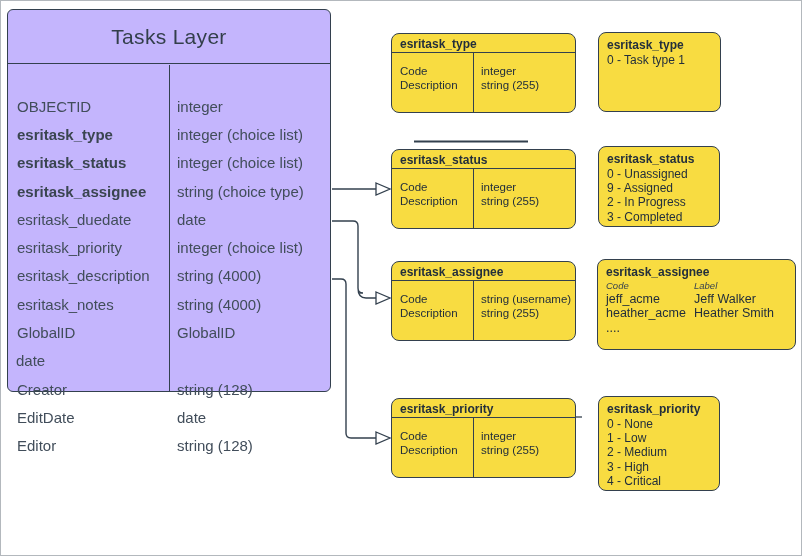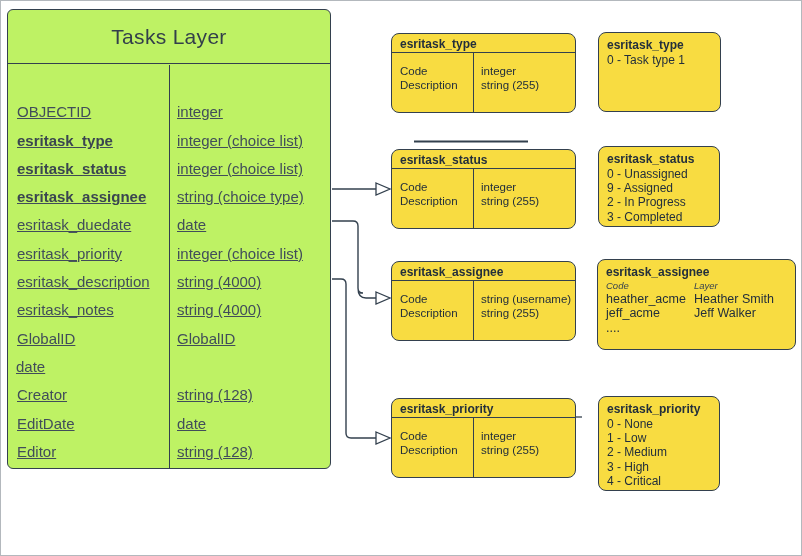--- a/index.html
+++ b/index.html
@@ -3,34 +3,34 @@
 <meta charset="utf-8">
 <style>
   * { margin:0; padding:0; box-sizing:border-box; }
   html,body { background:#ffffff; font-family:"Liberation Sans", sans-serif; }
   .canvas {
     position:relative; width:802px; height:556px;
     background:#ffffff; border:1px solid #b3b8bd; overflow:hidden;
   }
   
   .tasks-table {
-    position:absolute; left:6px; top:8px; width:324px; height:460px;
-    background:#bef264; border:1.6px solid #33404E; border-radius:6px;
+    position:absolute; left:6px; top:8px; width:324px; height:383px;
+    background:#c4b5fd; border:1.6px solid #33404E; border-radius:6px;
   }
   .tbl-title {
     height:54px; border-bottom:1.6px solid #33404E;
     display:flex; align-items:center; justify-content:center;
     font-size:21px; color:#333F4B; letter-spacing:0.3px;
   }
   .tbl-divider {
     position:absolute; left:161px; top:55px; bottom:0; width:1.4px;
     background:#33404E;
   }
   .tbl-body { padding-top:28px; }
-  .frow { display:flex; height:28.3px; align-items:flex-end; font-size:15px; color:#414D5A;text-decoration:underline; }
+  .frow { display:flex; height:28.3px; align-items:center; font-size:15px; color:#414D5A; }
   .fname { width:161px; padding-left:9px; }
   .ftype { padding-left:8px; }
   .frow.bold .fname { font-weight:bold; color:#3A4550; }
   
   .def-box {
     position:absolute; left:390px; width:185px; height:80px;
     background:#F8DC41; border:1.6px solid #33404E; border-radius:8px;
   }
   .def-head {
     height:19px; border-bottom:1.4px solid #33404E;
@@ -199,29 +199,29 @@
     <div class="val-line">0 - Unassigned</div>
     <div class="val-line">9 - Assigned</div>
     <div class="val-line">2 - In Progress</div>
     <div class="val-line">3 - Completed</div>
   </div>
 
   <div class="val-box" style="left:596px; top:258px; width:199px; height:91px;">
     <div class="val-title">esritask_assignee</div>
     <div class="col-headers">
       <span class="code">Code</span>
-      <span class="label">Layer</span>
+      <span class="label">Label</span>
+    </div>
+    <div class="pair">
+      <span class="code">jeff_acme</span>
+      <span class="label">Jeff Walker</span>
     </div>
     <div class="pair">
       <span class="code">heather_acme</span>
       <span class="label">Heather Smith</span>
-    </div>
-    <div class="pair">
-      <span class="code">jeff_acme</span>
-      <span class="label">Jeff Walker</span>
     </div>
     <div class="ellipsis-line">....</div>
   </div>
 
   <div class="val-box" style="left:597px; top:395px; width:122px; height:95px;">
     <div class="val-title">esritask_priority</div>
     <div class="val-line">0 - None</div>
     <div class="val-line">1 - Low</div>
     <div class="val-line">2 - Medium</div>
     <div class="val-line">3 - High</div>

